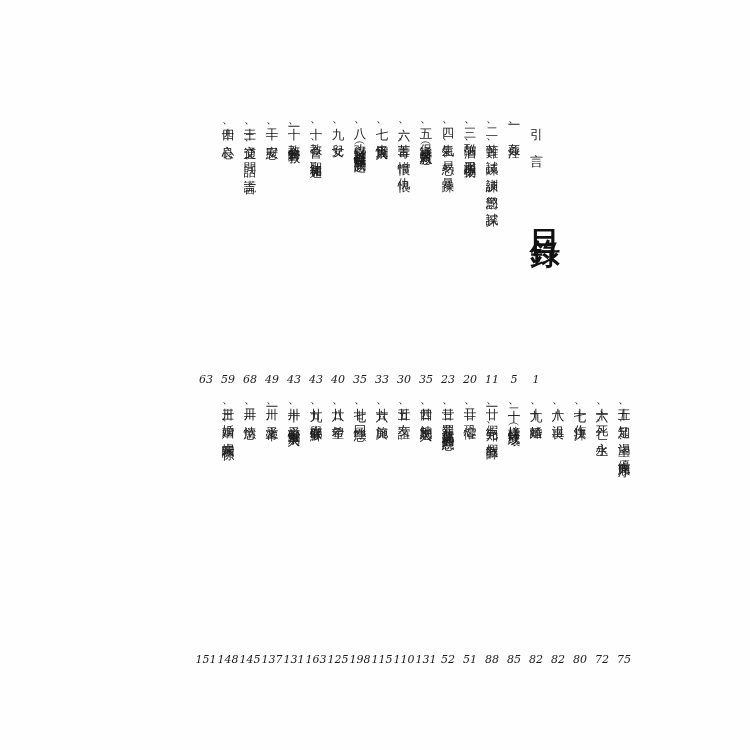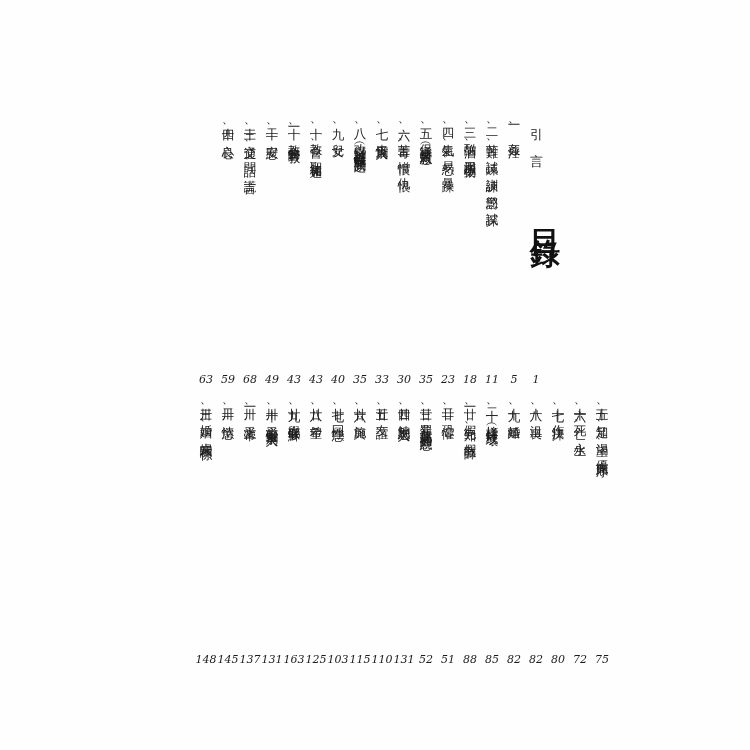--- a/index.html
+++ b/index.html
@@ -144,37 +144,41 @@
       <div class="entry">
         <div class="text">五、保證（繫於救恩）</div>
         <div class="num">35</div>
       </div>
       <div class="entry">
         <div class="text">四、生氣、易怒、暴躁</div>
         <div class="num">23</div>
       </div>
       <div class="entry">
         <div class="text">三、酗酒、濫用藥物</div>
-        <div class="num">18</div>
+        <div class="num">20</div>
       </div>
       <div class="entry">
         <div class="text">二、苦難、試煉、訓練、懲罰、試探</div>
         <div class="num">11</div>
       </div>
       <div class="entry">
         <div class="text">一、姦淫</div>
         <div class="num">5</div>
       </div>
       <div class="entry preface">
         <div class="text">引 言</div>
         <div class="num">1</div>
       </div>
     </div>
   <div class="block" id="block-lower">
       <div class="entry">
+        <div class="text"></div>
+        <div class="num">151</div>
+      </div>
+      <div class="entry">
         <div class="text">卅三、婚姻、夫婦關係</div>
         <div class="num">148</div>
       </div>
       <div class="entry">
         <div class="text">卅二、情慾</div>
         <div class="num">145</div>
       </div>
       <div class="entry">
         <div class="text">卅一、愛上帝</div>
         <div class="num">137</div>
@@ -186,21 +190,21 @@
       <div class="entry">
         <div class="text">廿九、學像耶穌</div>
         <div class="num">163</div>
       </div>
       <div class="entry">
         <div class="text">廿八、希望</div>
         <div class="num">125</div>
       </div>
       <div class="entry">
         <div class="text">廿七、同性戀</div>
-        <div class="num">103</div>
+        <div class="num">198</div>
       </div>
       <div class="entry">
         <div class="text">廿六、施與</div>
         <div class="num">115</div>
       </div>
       <div class="entry">
         <div class="text">廿五、友誼</div>
         <div class="num">110</div>
       </div>
       <div class="entry">

